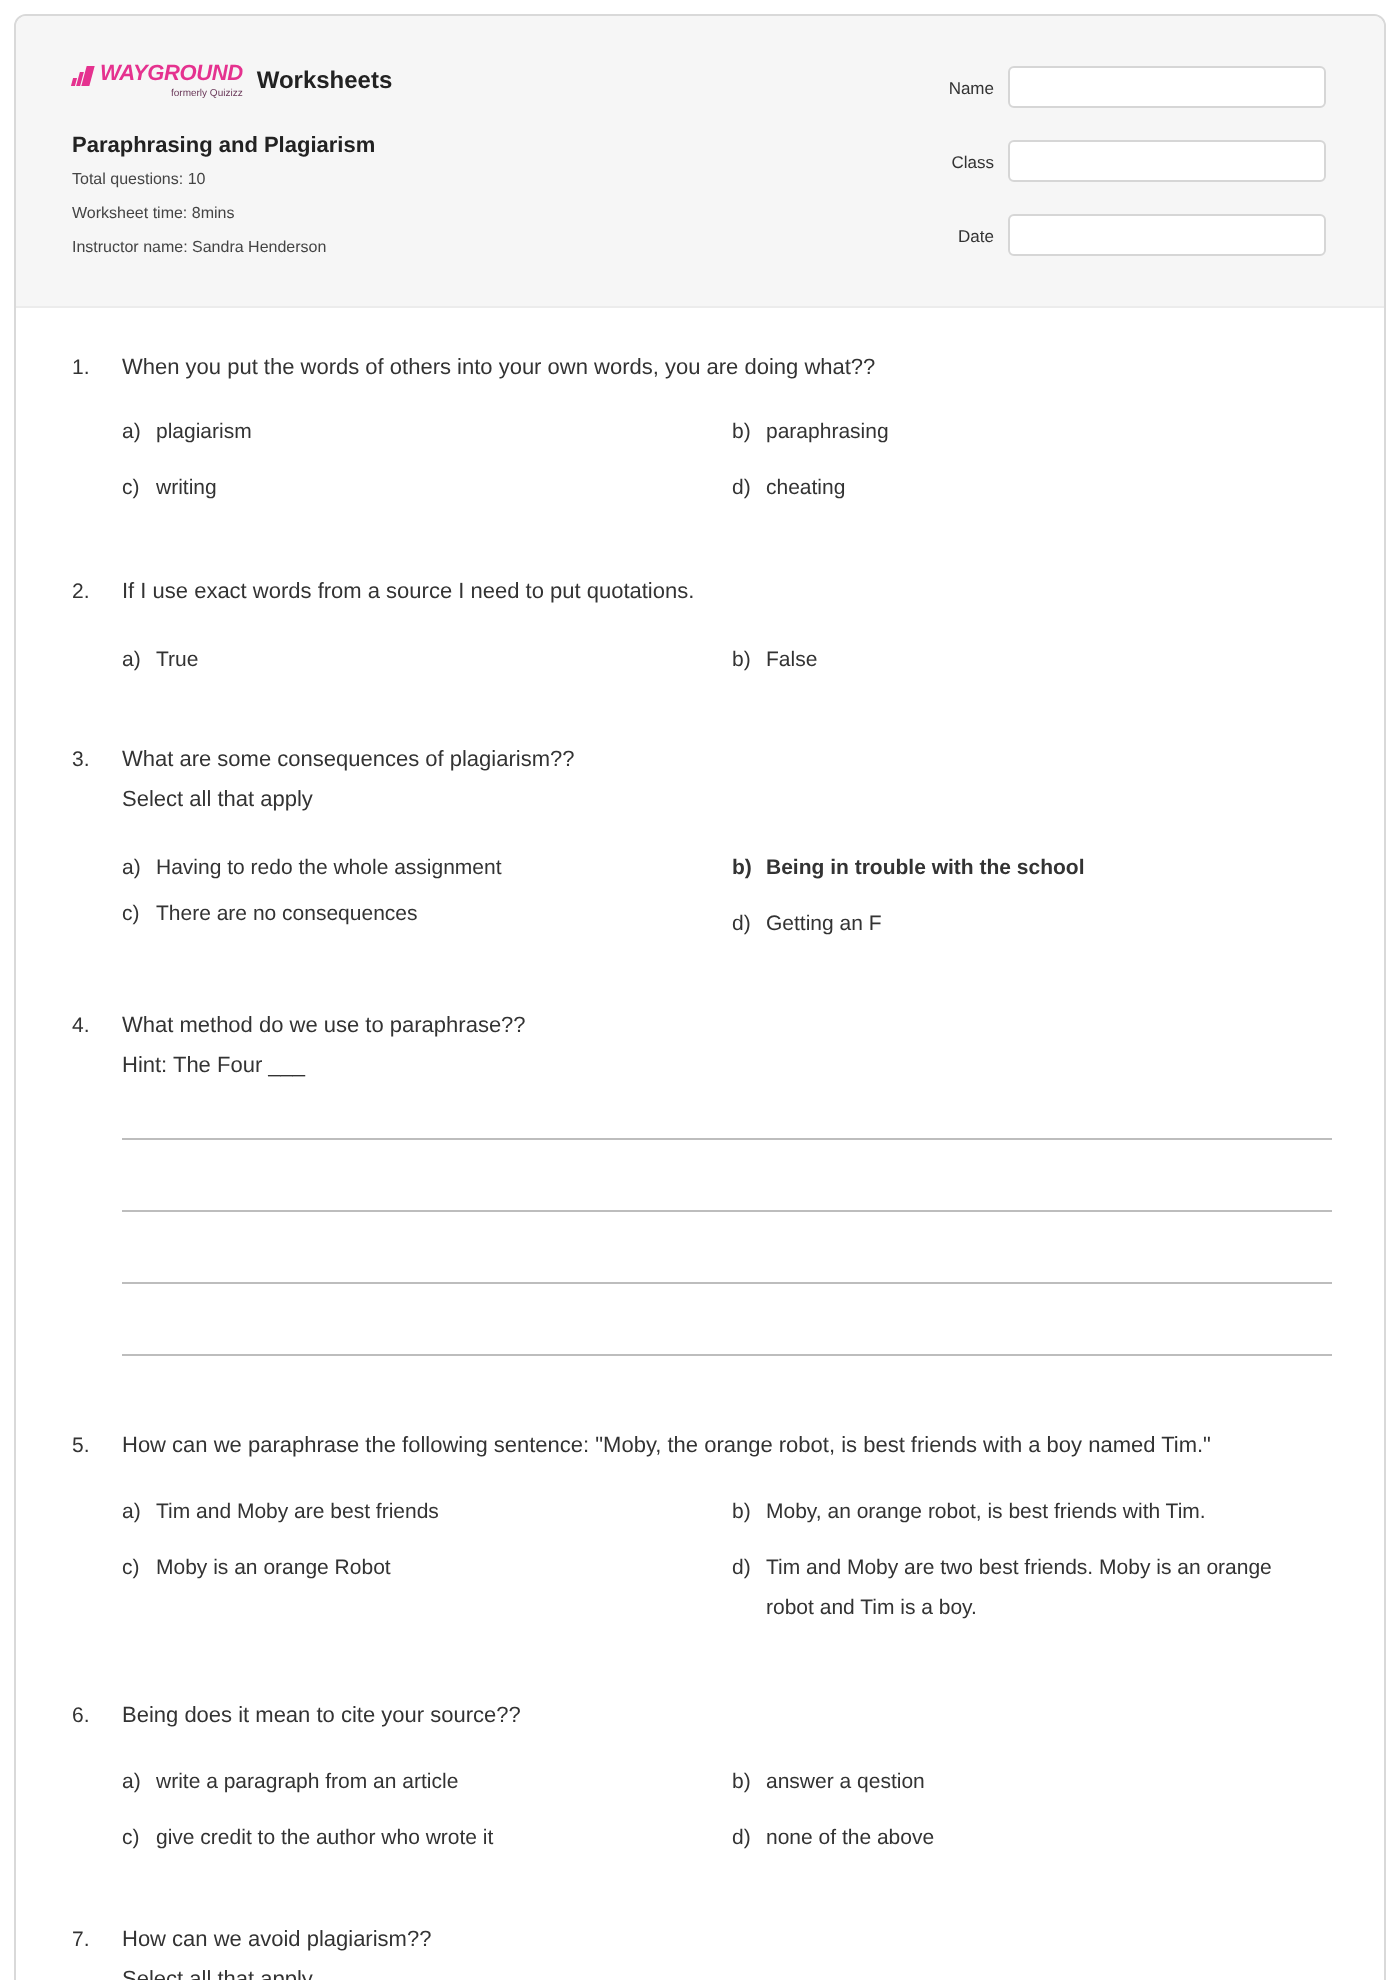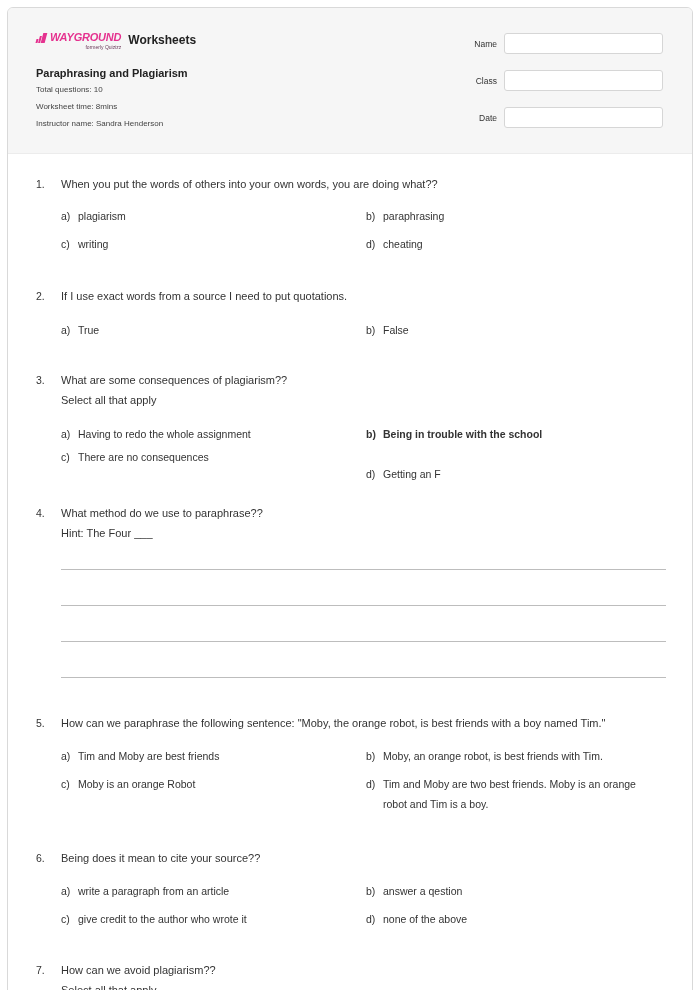--- a/index.html
+++ b/index.html
@@ -115,21 +115,21 @@
       <div class="opt col-b" style="top:34px;"><span class="letter">b)</span><span class="otext">False</span></div>
     </div>
 
     <div class="q" style="top:216px;">
       <span class="q-num">3.</span>
       <span class="q-text">What are some consequences of plagiarism??</span>
       <span class="q-text" style="top:20px;">Select all that apply</span>
       <div class="opt col-a" style="top:54px;"><span class="letter">a)</span><span class="otext">Having to redo the whole assignment</span></div>
       <div class="opt col-b" style="top:54px;font-weight:bold;"><span class="letter">b)</span><span class="otext">Being in trouble with the school</span></div>
       <div class="opt col-a" style="top:77px;"><span class="letter">c)</span><span class="otext">There are no consequences</span></div>
-      <div class="opt col-b" style="top:94px;text-decoration:underline;"><span class="letter">d)</span><span class="otext">Getting an F</span></div>
+      <div class="opt col-b" style="top:82px;text-decoration:underline;"><span class="letter">d)</span><span class="otext">Getting an F</span></div>
     </div>
 
     <div class="q" style="top:349px;">
       <span class="q-num">4.</span>
       <span class="q-text">What method do we use to paraphrase??</span>
       <span class="q-text" style="top:20px;">Hint: The Four ___</span>
       <div class="answer-line" style="top:66px;"></div>
       <div class="answer-line" style="top:102px;"></div>
       <div class="answer-line" style="top:138px;"></div>
       <div class="answer-line" style="top:174px;"></div>

